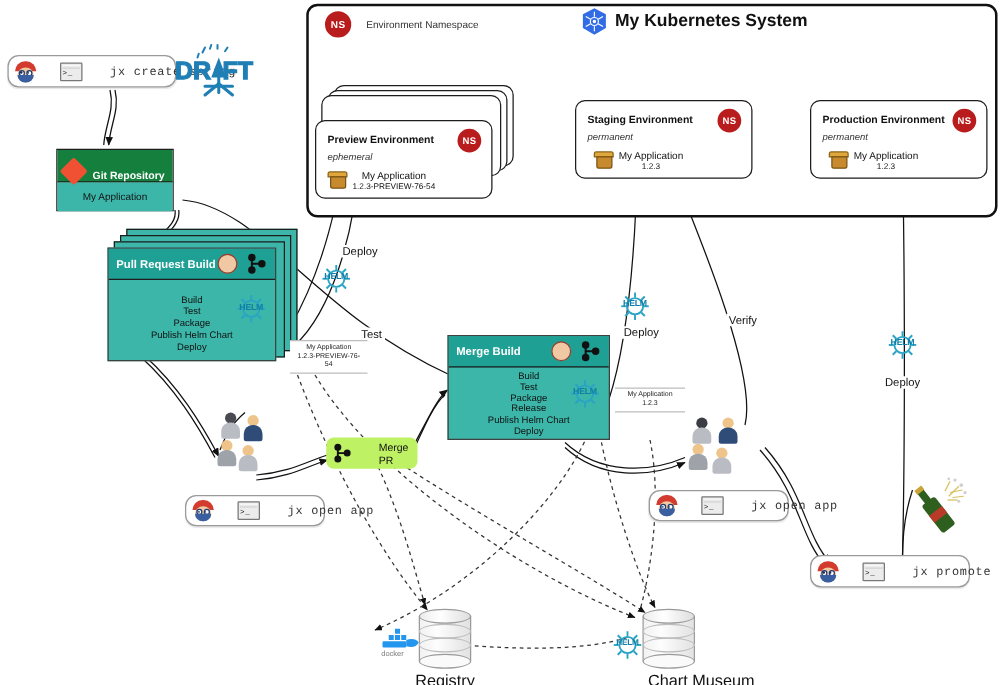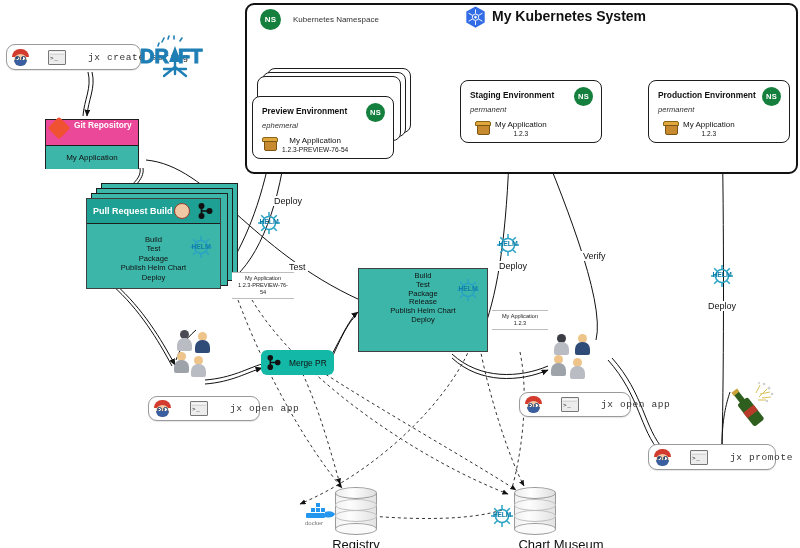--- a/index.html
+++ b/index.html
@@ -50,21 +50,21 @@
   
   .env{position:absolute;box-sizing:border-box;background:#fff;
        border:1.4px solid #1d1d1d;border-radius:8px;}
   .env .etitle{font-size:8.4px;font-weight:bold;color:#111;
        position:absolute;left:9px;top:9px;}
   .env .esub{font-size:7.6px;font-style:italic;color:#333;
        position:absolute;left:9px;top:24px;}
   .env .app{position:absolute;left:9px;top:39px;display:flex;align-items:center;gap:4px;}
   .env .appname{font-size:8px;color:#111;line-height:9.5px;text-align:center;}
   .env .appver{font-size:6.6px;color:#111;}
-  .ns{width:19px;height:19px;border-radius:50%;background:#15803d;color:#fff;
+  .ns{width:19px;height:19px;border-radius:50%;background:#b91c1c;color:#fff;
       font-size:7.6px;font-weight:bold;display:flex;align-items:center;
       justify-content:center;letter-spacing:.3px;}
   .pkg{width:16px;height:14px;position:relative;flex:0 0 auto;}
   .pkg .lid{position:absolute;left:0;top:0;width:16px;height:5px;background:#e0a83c;
       border:.7px solid #8a6417;border-radius:2px 2px 0 0;box-sizing:border-box;}
   .pkg .bx{position:absolute;left:1.5px;top:4px;width:13px;height:10px;background:#c88a2e;
       border:.7px solid #7a5412;border-radius:0 0 2px 2px;box-sizing:border-box;}
 
   
   .cyl{position:absolute;width:42px;height:48px;}
@@ -192,37 +192,37 @@
         <path d="M37,24 L37,38"></path>
         <path d="M37,31 L26,40"></path>
         <path d="M37,31 L48,40"></path>
         <path d="M26,33 L48,33"></path>
       </g>
     </g>
   </svg>
 </div>
 
 <div class="abs" style="left:45px;top:119px;width:94px;height:50px;border:1px solid #1d1d1d;box-sizing:border-box;">
-  <div style="height:26px;background:#ec4899;display:flex;align-items:flex-start;padding-left:5px;
+  <div style="height:26px;background:#15803d;display:flex;align-items:flex-end;padding-left:5px;
               border-bottom:1px solid #1d1d1d;box-sizing:border-box;">
     <span style="width:16px;height:16px;background:#f05133;transform:rotate(45deg);
                  border-radius:2px;display:inline-block;position:relative;flex:0 0 auto;"></span>
     <span style="color:#fff;font-weight:bold;font-size:8.4px;margin-left:7px;">Git Repository</span>
   </div>
   <div style="height:23px;background:#3cb6a9;display:flex;align-items:center;justify-content:center;">
     <span style="font-size:8px;color:#111;">My Application</span>
   </div>
 </div>
 
 <div class="abs" style="left:245px;top:3px;width:549px;height:167px;border:2px solid #111;border-radius:9px;background:#fff;"></div>
 
 <div class="abs" style="left:260px;top:9px;">
   <div class="ns" style="width:21px;height:21px;font-size:8px;">NS</div>
 </div>
-<div class="legend" style="left:293px;top:15px;">Kubernetes Namespace</div>
+<div class="legend" style="left:293px;top:15px;">Environment Namespace</div>
 
 <div class="kubelogo" style="left:464px;top:6px;">
   <svg width="23" height="23" viewBox="0 0 40 40">
     <polygon points="20,1 36,9.5 36,28.5 20,38 4,28.5 4,9.5" fill="#326ce5"></polygon>
     <g fill="none" stroke="#fff" stroke-width="1.6">
       <circle cx="20" cy="19.5" r="5.6"></circle>
       <circle cx="20" cy="19.5" r="1.6" fill="#fff"></circle>
       <path d="M20,6 L20,13"></path>
         <path d="M20,26 L20,33"></path>
       <path d="M8,12.5 L14.8,16.4"></path>
@@ -322,20 +322,34 @@
           <path d="M20.8,5.2 L18,8"></path>
             <path d="M8,18 L5.2,20.8"></path>
         </g>
       </svg>
       <div class="helmtxt">HELM</div>
     </div>
   </div>
 </div>
 
 <div class="pipe" style="left:358px;top:268px;width:130px;height:84px;">
+  <div class="hdr">
+    <span>Merge Build</span>
+    <span style="position:absolute;right:30px;top:4px;width:16px;height:16px;border-radius:50%;
+                 background:#f0c9a4;border:1.4px solid #9a3d2f;box-sizing:border-box;"></span>
+    <svg style="position:absolute;right:7px;top:4px;" width="15" height="16" viewBox="0 0 15 16">
+      <g stroke="#111" stroke-width="1.6" fill="#111">
+        <circle cx="3.5" cy="3" r="2.2"></circle>
+          <circle cx="3.5" cy="13" r="2.2"></circle>
+          <circle cx="11.5" cy="8" r="2.2"></circle>
+        <path d="M3.5,5 L3.5,11" fill="none"></path>
+        <path d="M3.5,8 C7,8 9,8 9.6,8" fill="none"></path>
+      </g>
+    </svg>
+  </div>
   <div class="body" style="padding-top:3px;line-height:8.8px;">
     <div>Build</div>
     <div>Test</div>
     <div>Package</div>
     <div>Release</div>
     <div>Publish Helm Chart</div>
     <div>Deploy</div>
     <div class="helm" style="right:6px;top:8px;left:auto;">
       <svg width="26" height="26" viewBox="0 0 26 26">
         <g stroke="#2aa3c4" stroke-width="1.5" fill="none">
@@ -348,22 +362,22 @@
             <path d="M18,18 L20.8,20.8"></path>
           <path d="M20.8,5.2 L18,8"></path>
             <path d="M8,18 L5.2,20.8"></path>
         </g>
       </svg>
       <div class="helmtxt">HELM</div>
     </div>
   </div>
 </div>
 
-<div class="abs" style="left:261px;top:350px;width:73px;height:25px;background:#14b8a6;border-radius:6px;
-            display:flex;align-items:center;gap:8px;padding-left:6px;box-sizing:border-box;">
+<div class="abs" style="left:261px;top:350px;width:73px;height:25px;background:#bef264;border-radius:6px;
+            display:flex;align-items:center;gap:22px;padding-left:6px;box-sizing:border-box;">
   <svg width="14" height="15" viewBox="0 0 15 16">
     <g stroke="#111" stroke-width="1.6" fill="#111">
       <circle cx="3.5" cy="3" r="2.2"></circle>
         <circle cx="3.5" cy="13" r="2.2"></circle>
         <circle cx="11.5" cy="8" r="2.2"></circle>
       <path d="M3.5,5 L3.5,11" fill="none"></path>
       <path d="M3.5,8 C7,8 9,8 9.6,8" fill="none"></path>
     </g>
   </svg>
   <span style="font-size:8.4px;color:#111;">Merge PR</span>

